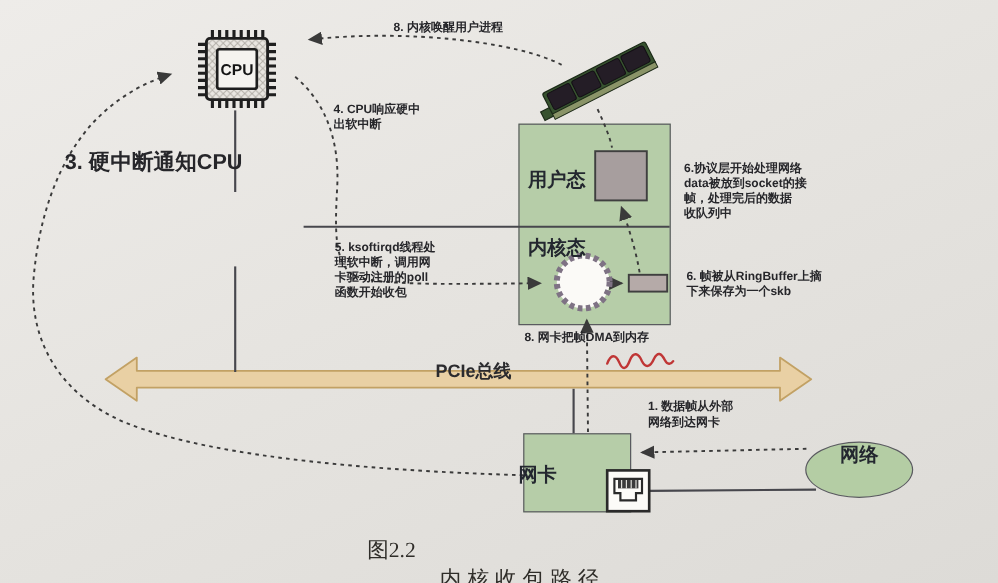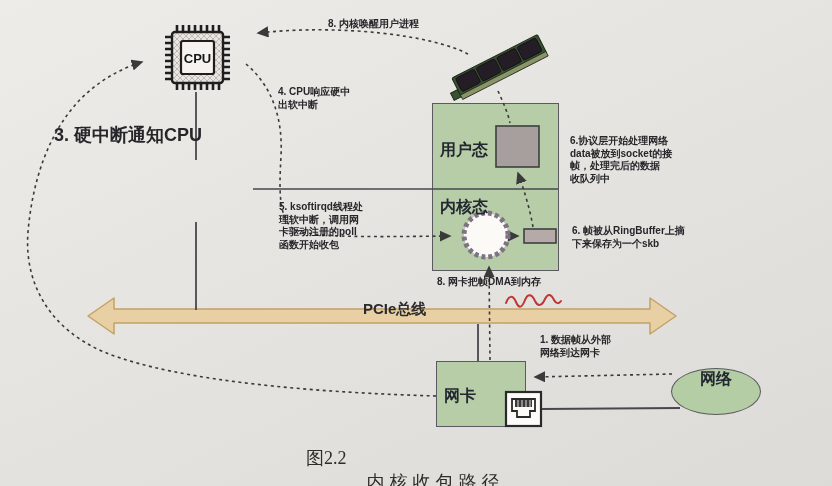--- a/index.html
+++ b/index.html
@@ -99,21 +99,21 @@
     <g>
       <rect x="506" y="392" width="35" height="34" fill="#fcfbf8" stroke="#2a2a2a" stroke-width="2.2"></rect>
       <path d="M512,399 h23 v12 h-5 v6 h-13 v-6 h-5 z" fill="#fcfbf8" stroke="#2a2a2a" stroke-width="1.8"></path>
       <rect x="515" y="400" width="17" height="7" fill="#3a3a3a"></rect>
       <path d="M518,400 V407 M522,400 V407 M526,400 V407 M530,400 V407" stroke="#dddcd8" stroke-width="1"></path>
     </g>
   </svg>
 
   <div class="mode-label" style="left:440px;top:140px;">用户态</div>
   <div class="mode-label" style="left:440px;top:197px;">内核态</div>
-  <div class="mode-label" style="left:444px;top:386px;">网卡</div>
+  <div class="mode-label" style="left:432px;top:386px;">网卡</div>
 
   <div class="pcie-label" style="left:363px;top:300px;">PCIe总线</div>
 
   <div class="step" style="left:328px;top:18px;">
     <div>8. 内核唤醒用户进程</div>
   </div>
 
   <div class="step" style="left:54px;top:124px;font-size:18px;">
     <div>3. 硬中断通知CPU</div>
   </div>

